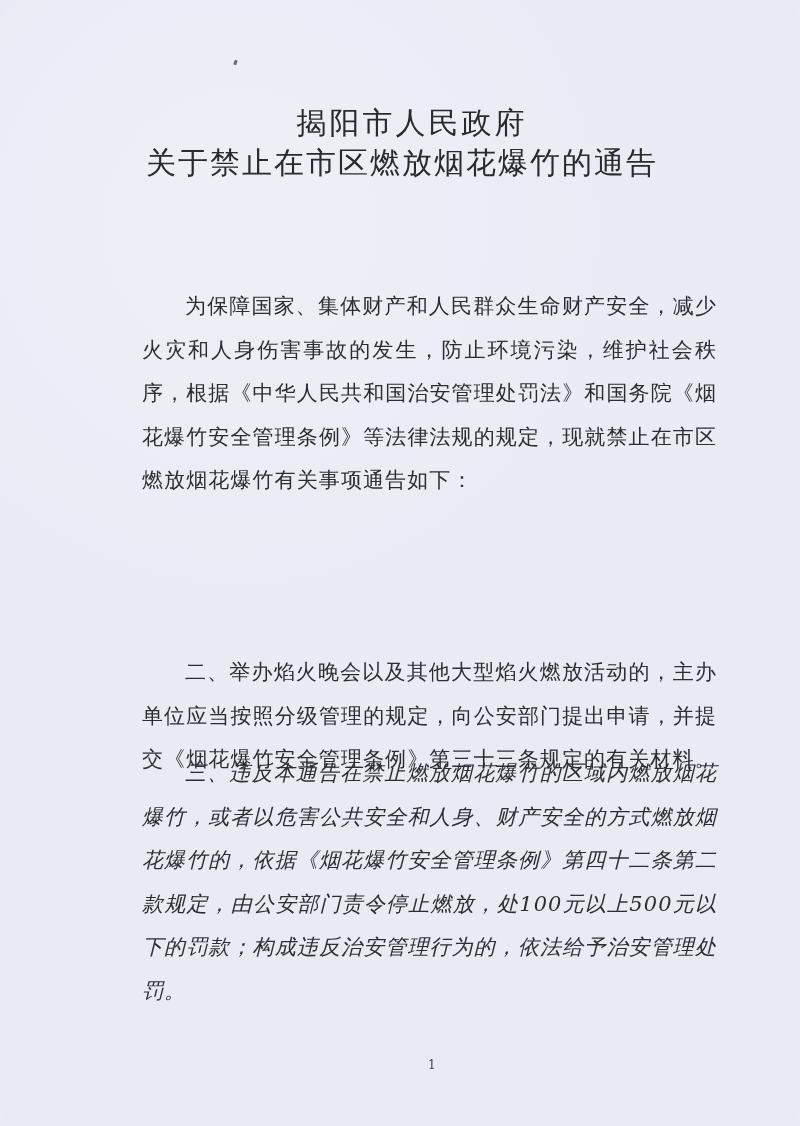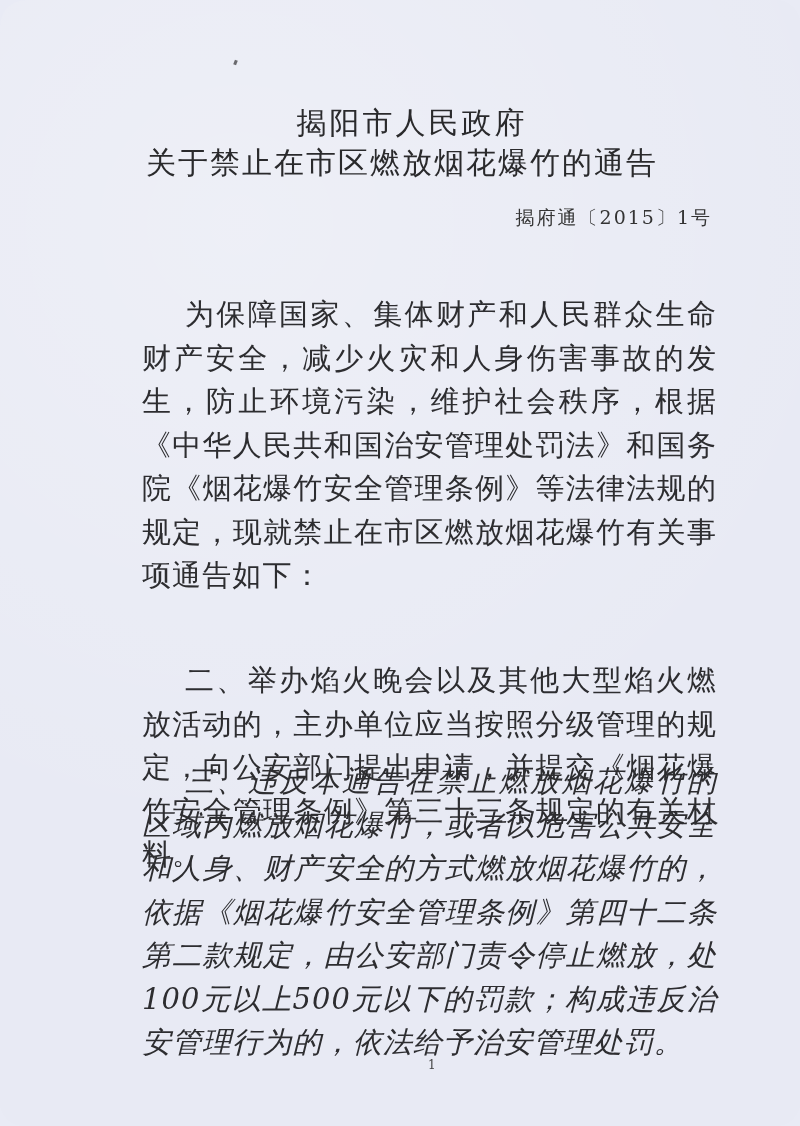--- a/index.html
+++ b/index.html
@@ -50,21 +50,21 @@
       top: 205px;
       font-size: 19px;
       letter-spacing: 2px;
       color: #333;
       white-space: nowrap;
     }
     .para {
       position: absolute;
       left: 142px;
       width: 575px;
-      font-size: 29px;
+      font-size: 21px;
       line-height: 43.5px;
       letter-spacing: 1.1px;
       text-indent: 43px;
       text-align: justify;
       color: #2d2d30;
     }
     .p0 { top: 264px; }
     .p1 { top: 492px; }
     .p2 { top: 630px; }
     .p3 { top: 731px; font-style: italic; }
@@ -78,20 +78,19 @@
   </style>
 </head>
 <body>
 
 <div class="page">
   <div class="speck"></div>
 
   <div class="title-line title-1">揭阳市人民政府</div>
   <div class="title-line title-2">关于禁止在市区燃放烟花爆竹的通告</div>
 
-  <div class="doc-number">揭府通〔2015〕1号</div>
 
   <p class="para p0">为保障国家、集体财产和人民群众生命财产安全，减少火灾和人身伤害事故的发生，防止环境污染，维护社会秩序，根据《中华人民共和国治安管理处罚法》和国务院《烟花爆竹安全管理条例》等法律法规的规定，现就禁止在市区燃放烟花爆竹有关事项通告如下：</p>
   <p class="para p2">二、举办焰火晚会以及其他大型焰火燃放活动的，主办单位应当按照分级管理的规定，向公安部门提出申请，并提交《烟花爆竹安全管理条例》第三十三条规定的有关材料。</p>
   <p class="para p3">三、违反本通告在禁止燃放烟花爆竹的区域内燃放烟花爆竹，或者以危害公共安全和人身、财产安全的方式燃放烟花爆竹的，依据《烟花爆竹安全管理条例》第四十二条第二款规定，由公安部门责令停止燃放，处100元以上500元以下的罚款；构成违反治安管理行为的，依法给予治安管理处罚。</p>
 
   <div class="page-number">1</div>
 </div>
 
 </body></html>

